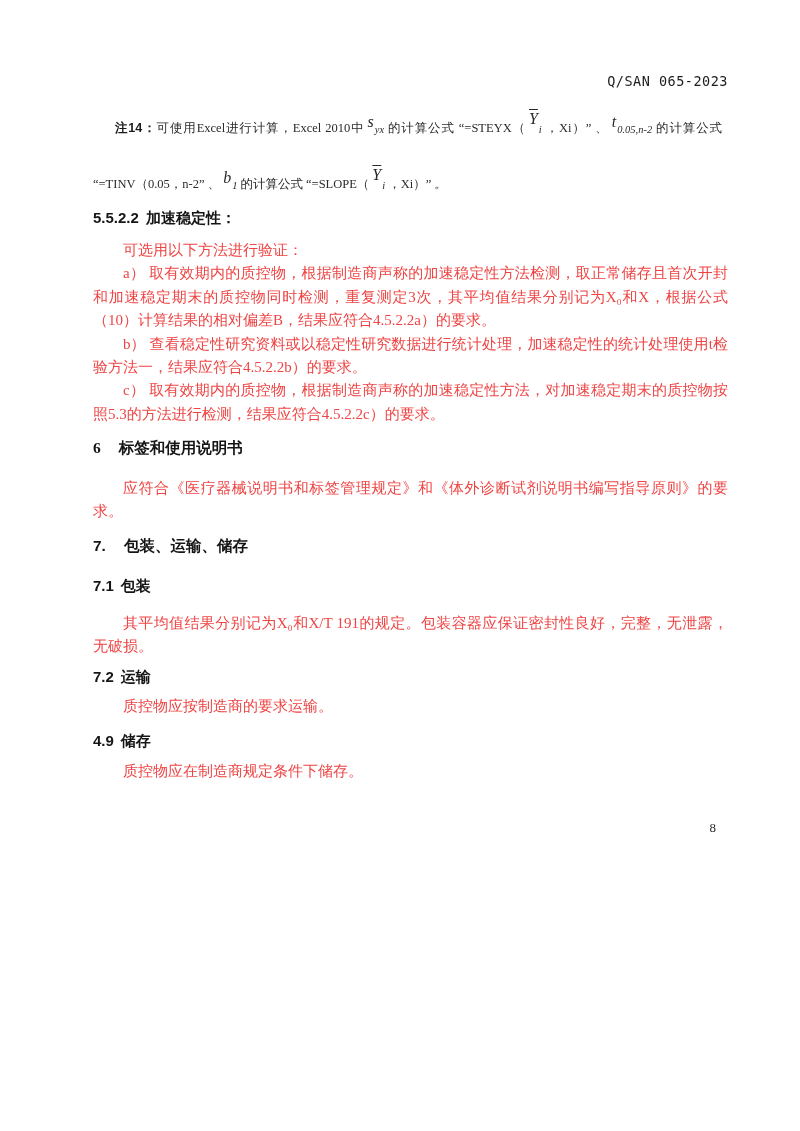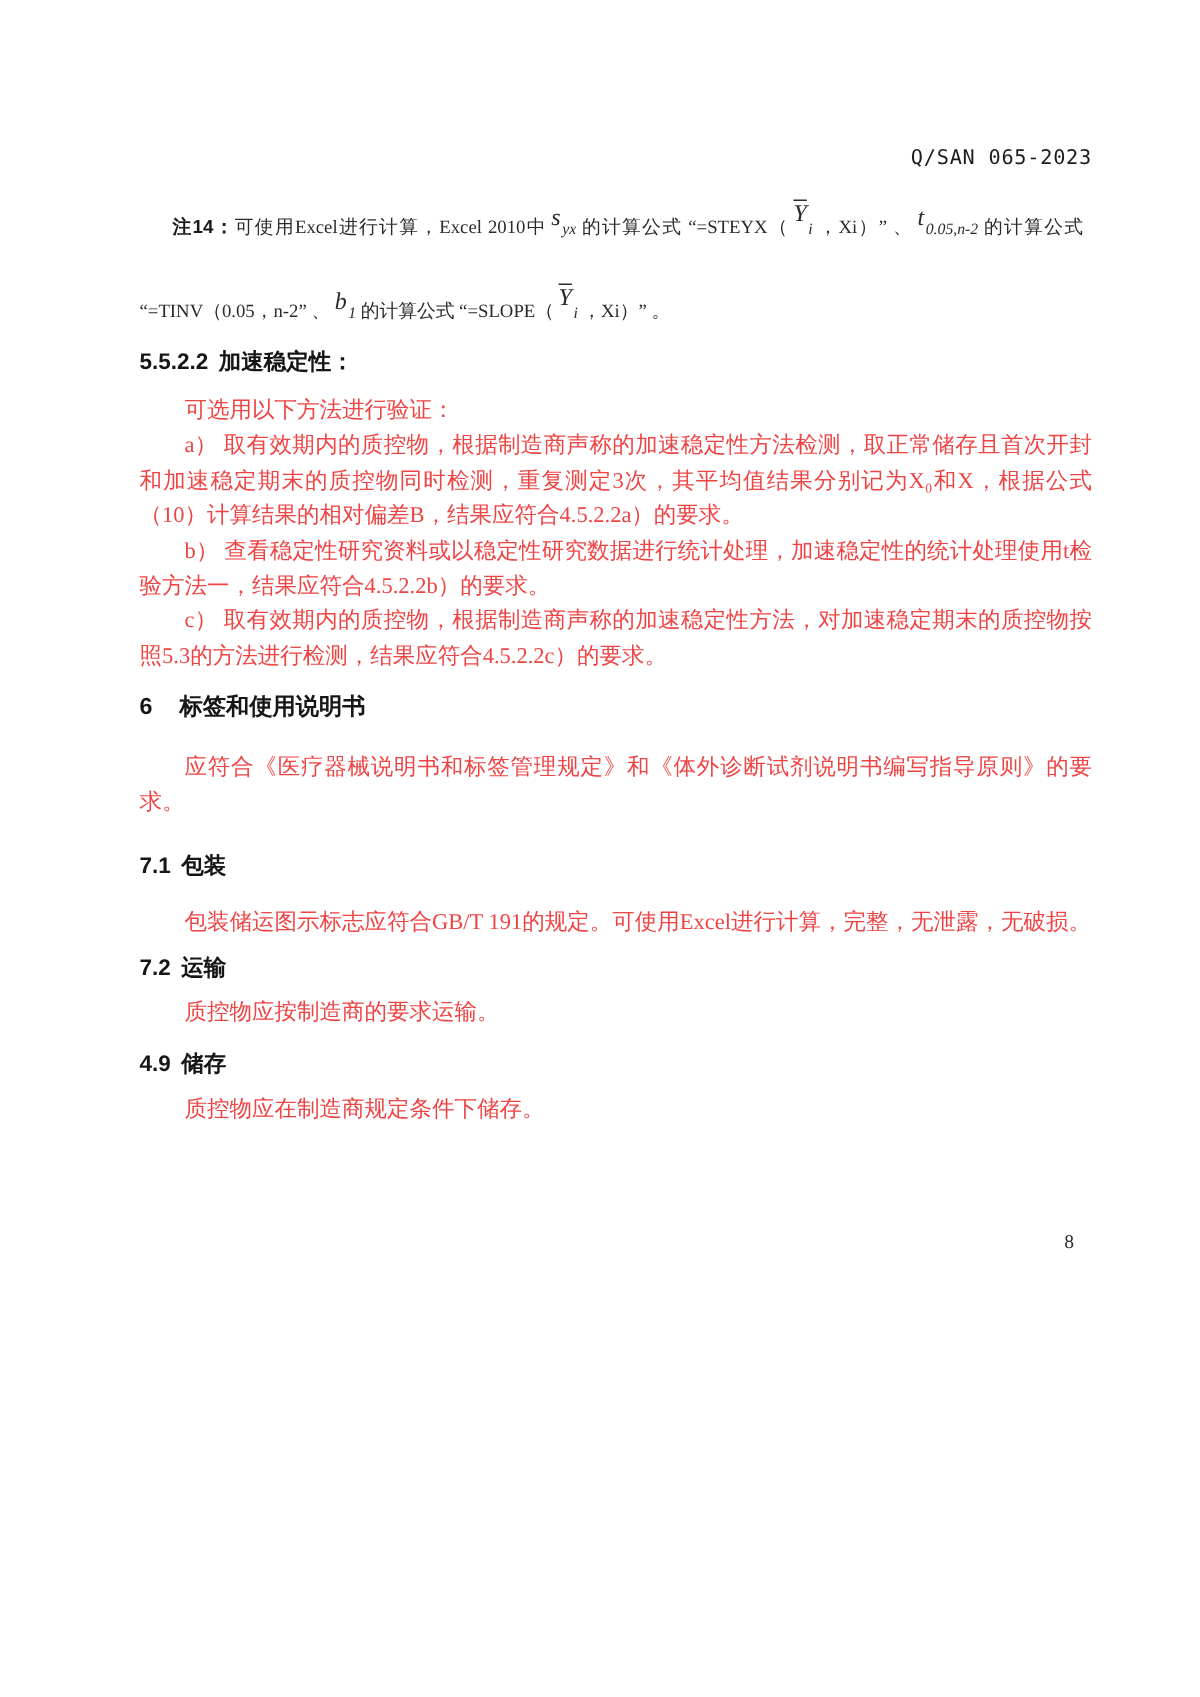--- a/index.html
+++ b/index.html
@@ -5,21 +5,21 @@
   html, body {
     margin: 0; padding: 0;
     background: #ffffff;
     width: 800px; height: 1131px;
     overflow: hidden;
   }
   .page {
     position: relative;
     width: 800px; height: 844px;
     box-sizing: border-box;
-    padding: 97px 72px 0 93px;
+    padding: 73px 72px 0 93px;
     background: #ffffff;
     color: #262626;
     font-family: "Liberation Serif", "DejaVu Serif", serif;
   }
   .doc-header {
     text-align: right;
     font-family: "DejaVu Sans Mono", "Liberation Mono", monospace;
     font-size: 13.5px;
     line-height: 17px;
     color: #1c1c1c;
@@ -66,21 +66,21 @@
   .h5522 { margin-top: 0; }
   .body-block { margin-top: 11px; }
   .para {
     margin: 0;
     font-size: 15px;
     line-height: 23.4px;
     text-align: justify;
     text-indent: 2em;
     color: #ef4444;
   }
-  .h6   { margin-top: 12px; }
+  .h6   { margin-top: 12px; font-family: Liberation Serif, serif; }
   .p6   { margin-top: 20px; line-height: 23px; }
   .h7   { margin-top: 13px; }
   .h71  { margin-top: 21px; }
   .p71  { margin-top: 16px; line-height: 23px; }
   .h72  { margin-top: 9px; }
   .p72  { margin-top: 8px;  line-height: 23px; }
   .h73  { margin-top: 13px; }
   .p73  { margin-top: 9px;  line-height: 23px; }
   .page-number {
     position: absolute;
@@ -105,24 +105,25 @@
     <p class="para">可选用以下方法进行验证：</p>
     <p class="para">a） 取有效期内的质控物，根据制造商声称的加速稳定性方法检测，取正常储存且首次开封和加速稳定期末的质控物同时检测，重复测定3次，其平均值结果分别记为X₀和X，根据公式（10）计算结果的相对偏差B，结果应符合4.5.2.2a）的要求。</p>
     <p class="para">b） 查看稳定性研究资料或以稳定性研究数据进行统计处理，加速稳定性的统计处理使用t检验方法一，结果应符合4.5.2.2b）的要求。</p>
     <p class="para">c） 取有效期内的质控物，根据制造商声称的加速稳定性方法，对加速稳定期末的质控物按照5.3的方法进行检测，结果应符合4.5.2.2c）的要求。</p>
   </div>
 
   <h2 class="h-main h6"><span class="hnum-wide">6</span><span>标签和使用说明书</span></h2>
 
   <p class="para p6">应符合《医疗器械说明书和标签管理规定》和《体外诊断试剂说明书编写指导原则》的要求。</p>
 
+  <h2 class="h-main h7"><span class="hnum-wide">7.</span><span>包装、运输、储存</span></h2>
 
   <h3 class="h-sub h71"><span class="hnum">7.1</span><span>包装</span></h3>
 
-  <p class="para p71">包装储运图示标志应符合GB/T 191的规定。可使用Excel进行计算，完整，无泄露，无破损。</p>
+  <p class="para p71">其平均值结果分别记为X₀和X/T 191的规定。包装容器应保证密封性良好，完整，无泄露，无破损。</p>
 
   <h3 class="h-sub h72"><span class="hnum">7.2</span><span>运输</span></h3>
 
   <p class="para p72">质控物应按制造商的要求运输。</p>
 
   <h3 class="h-sub h73"><span class="hnum">4.9</span><span>储存</span></h3>
 
   <p class="para p73">质控物应在制造商规定条件下储存。</p>
 
   <div class="page-number">8</div>

